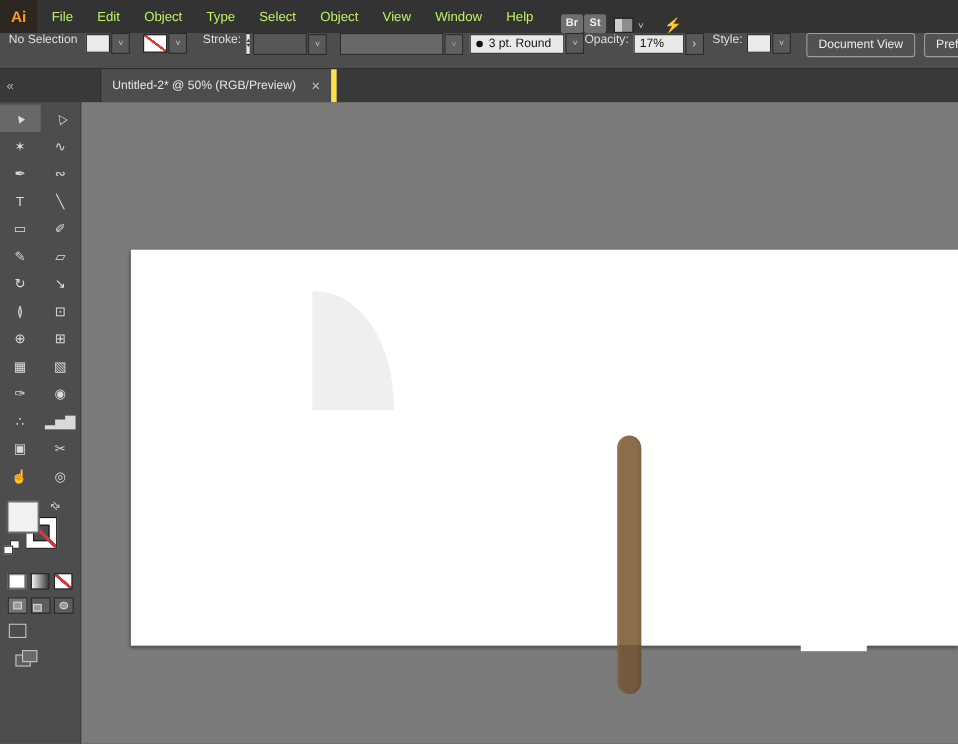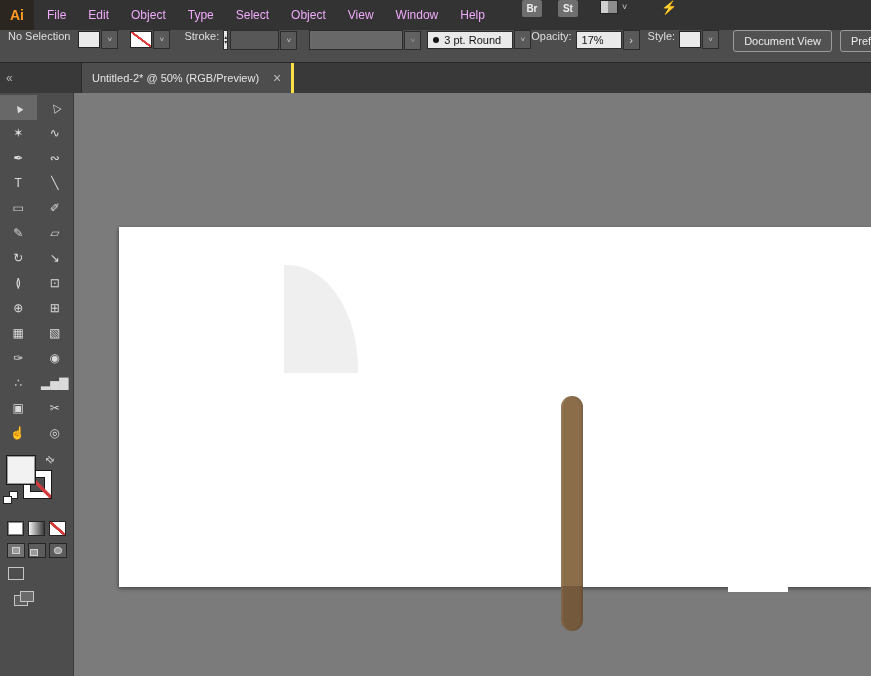--- a/index.html
+++ b/index.html
@@ -3,22 +3,22 @@
 <meta charset="utf-8">
 <style>
   html,body{margin:0;padding:0}
   body{width:871px;height:676px;overflow:hidden;background:#4d4d4d;
        font-family:"Liberation Sans",sans-serif;-webkit-user-select:none;user-select:none}
   
   .menubar{height:30px;background:#333333;display:flex;align-items:stretch}
   .logo{width:34px;display:flex;align-items:center;justify-content:center;
         background:#2c2620;color:#ff9a23;font-weight:bold;font-size:14px}
   .menus{display:flex;align-items:center;padding-left:2px}
-  .menu-item{padding:0 11px;color:#f0abfc;font-size:12px;line-height:30px;cursor:default}
-  .appbar-right{display:flex;align-items:flex-start;gap:16px;margin-left:26px}
+  .menu-item{padding:0 11px;color:#bef264;font-size:12px;line-height:30px;cursor:default}
+  .appbar-right{display:flex;align-items:flex-end;gap:1px;margin-left:14px}
   .mini-app-btn{width:20px;height:17px;background:#6f6f6f;border-radius:2px;color:#efefef;
         font-size:10px;font-weight:bold;display:flex;align-items:center;justify-content:center}
   .ws-wrap{display:flex;align-items:center;gap:4px;margin-left:6px}
   .ws-icon{width:16px;height:12px;border:1px solid #222;
         background:linear-gradient(90deg,#cfcfcf 0 42%,#8d8d8d 42%)}
   .chev{color:#cfcfcf;font-size:9px;line-height:1}
   .gpu{color:#cfcfcf;font-size:13px;margin-left:18px}
   
   .controlbar{height:32px;background:#4d4d4d;border-bottom:1px solid #292929;display:flex;
         align-items:flex-start;font-size:11px;color:#dedede;padding-left:8px;overflow:hidden;white-space:nowrap}
@@ -42,22 +42,22 @@
   .dot{width:6px;height:6px;border-radius:50%;background:#141414;margin-right:5px;flex-shrink:0}
   .opfield{width:46px}
   .arrowbox{width:15px;height:18px;margin-left:1px;background:#595959;border:1px solid #2c2c2c;color:#d6d6d6;
         font-size:11px;display:flex;align-items:center;justify-content:center}
   .btn{height:20px;padding:0 10px;border:1px solid #9b9b9b;border-radius:3px;color:#ececec;font-size:11px;
         display:flex;align-items:center;background:rgba(255,255,255,0.03);flex-shrink:0}
   
   .tabbar{height:30px;background:#393939;display:flex;align-items:stretch}
   .collapse{width:73px;display:flex;align-items:center;padding-left:6px;box-sizing:border-box;
         color:#b5b5b5;font-size:12px}
-  .tab{margin-left:8px;background:#4d4d4d;display:flex;align-items:center;padding:0 10px;color:#e5e5e5;
-        font-size:11px;border-left:1px solid #2a2a2a;border-right:3px solid #fde047}
+  .tab{margin-left:18px;background:#4d4d4d;display:flex;align-items:center;padding:0 10px;color:#e5e5e5;
+        font-size:11px;border-left:1px solid #2a2a2a;border-right:5px solid #fde047}
   .tab-close{margin-left:14px;color:#bdbdbd;font-size:14px;line-height:1}
   
   .main{position:absolute;top:93px;left:0;right:0;bottom:0;display:flex}
   .toolbar{width:73px;flex-shrink:0;background:#4d4d4d;border-right:1px solid #3a3a3a;
         display:flex;flex-direction:column}
   .tools-grid{display:grid;grid-template-columns:1fr 1fr;padding-top:2px}
   .tool{height:25px;display:flex;align-items:center;justify-content:center;color:#dadada;font-size:12px}
   .tool.selected{background:#686868}
   .g{font-style:normal}
   .rot{display:inline-block;transform:rotate(-35deg);font-size:11px}

